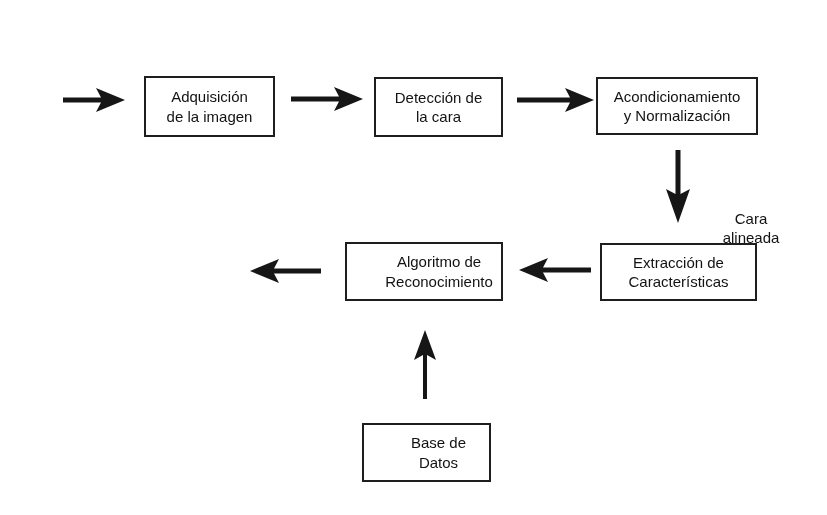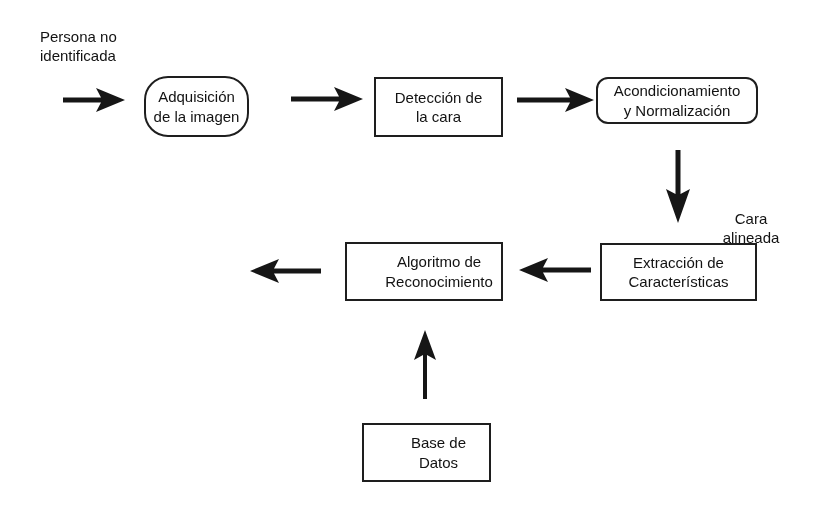--- a/index.html
+++ b/index.html
@@ -30,23 +30,23 @@
   .lbl {
     position: absolute;
     font-size: 15px;
     line-height: 1.25;
     white-space: pre-line;
   }
   .lbl.center { text-align: center; }
   svg.arrow { position: absolute; display: block; }
 
   
-  #box-adquisicion   { left: 144px; top: 76px;  width: 105px; height: 61px; border-radius: 24px; }
+  #box-adquisicion   { left: 144px; top: 76px;  width: 131px; height: 61px; }
   #box-deteccion     { left: 374px; top: 77px;  width: 129px; height: 60px; }
-  #box-acond         { left: 596px; top: 77px;  width: 162px; height: 47px; border-radius: 12px; }
+  #box-acond         { left: 596px; top: 77px;  width: 162px; height: 58px; }
   #box-extraccion    { left: 600px; top: 243px; width: 157px; height: 58px; }
   #box-algoritmo     { left: 345px; top: 242px; width: 158px; height: 59px; padding-left: 30px; }
   #box-base-datos    { left: 362px; top: 423px; width: 129px; height: 59px; padding-left: 24px; }
 
   
   #lbl-persona-no    { left: 40px;  top: 28px;  width: 130px; }
   #lbl-localizacion  { left: 470px; top: 23px;  width: 276px; }
   #lbl-cara-alineada { left: 705px; top: 162px; width: 92px; margin-top: 48px;  }
   #lbl-persona-id    { left: 127px; top: 251px; width: 112px; }
   #lbl-vector        { left: 465px; top: 331px; width: 136px; }
@@ -58,22 +58,20 @@
   #arrow-down { left: 664px; top: 150px; }
   #arrow-l1   { left: 519px; top: 256px; }
   #arrow-l2   { left: 250px; top: 257px; }
   #arrow-up   { left: 412px; top: 330px; }
 </style>
 </head>
 <body>
 
 <div class="canvas">
 
-  <div class="lbl" id="lbl-persona-no">Persona no
-identificada</div>
 
 
   <div class="lbl center" id="lbl-cara-alineada">Cara
 alineada</div>
 
 
 
   <div class="box" id="box-adquisicion">
     <span class="box-label">Adquisición
 de la imagen</span>

